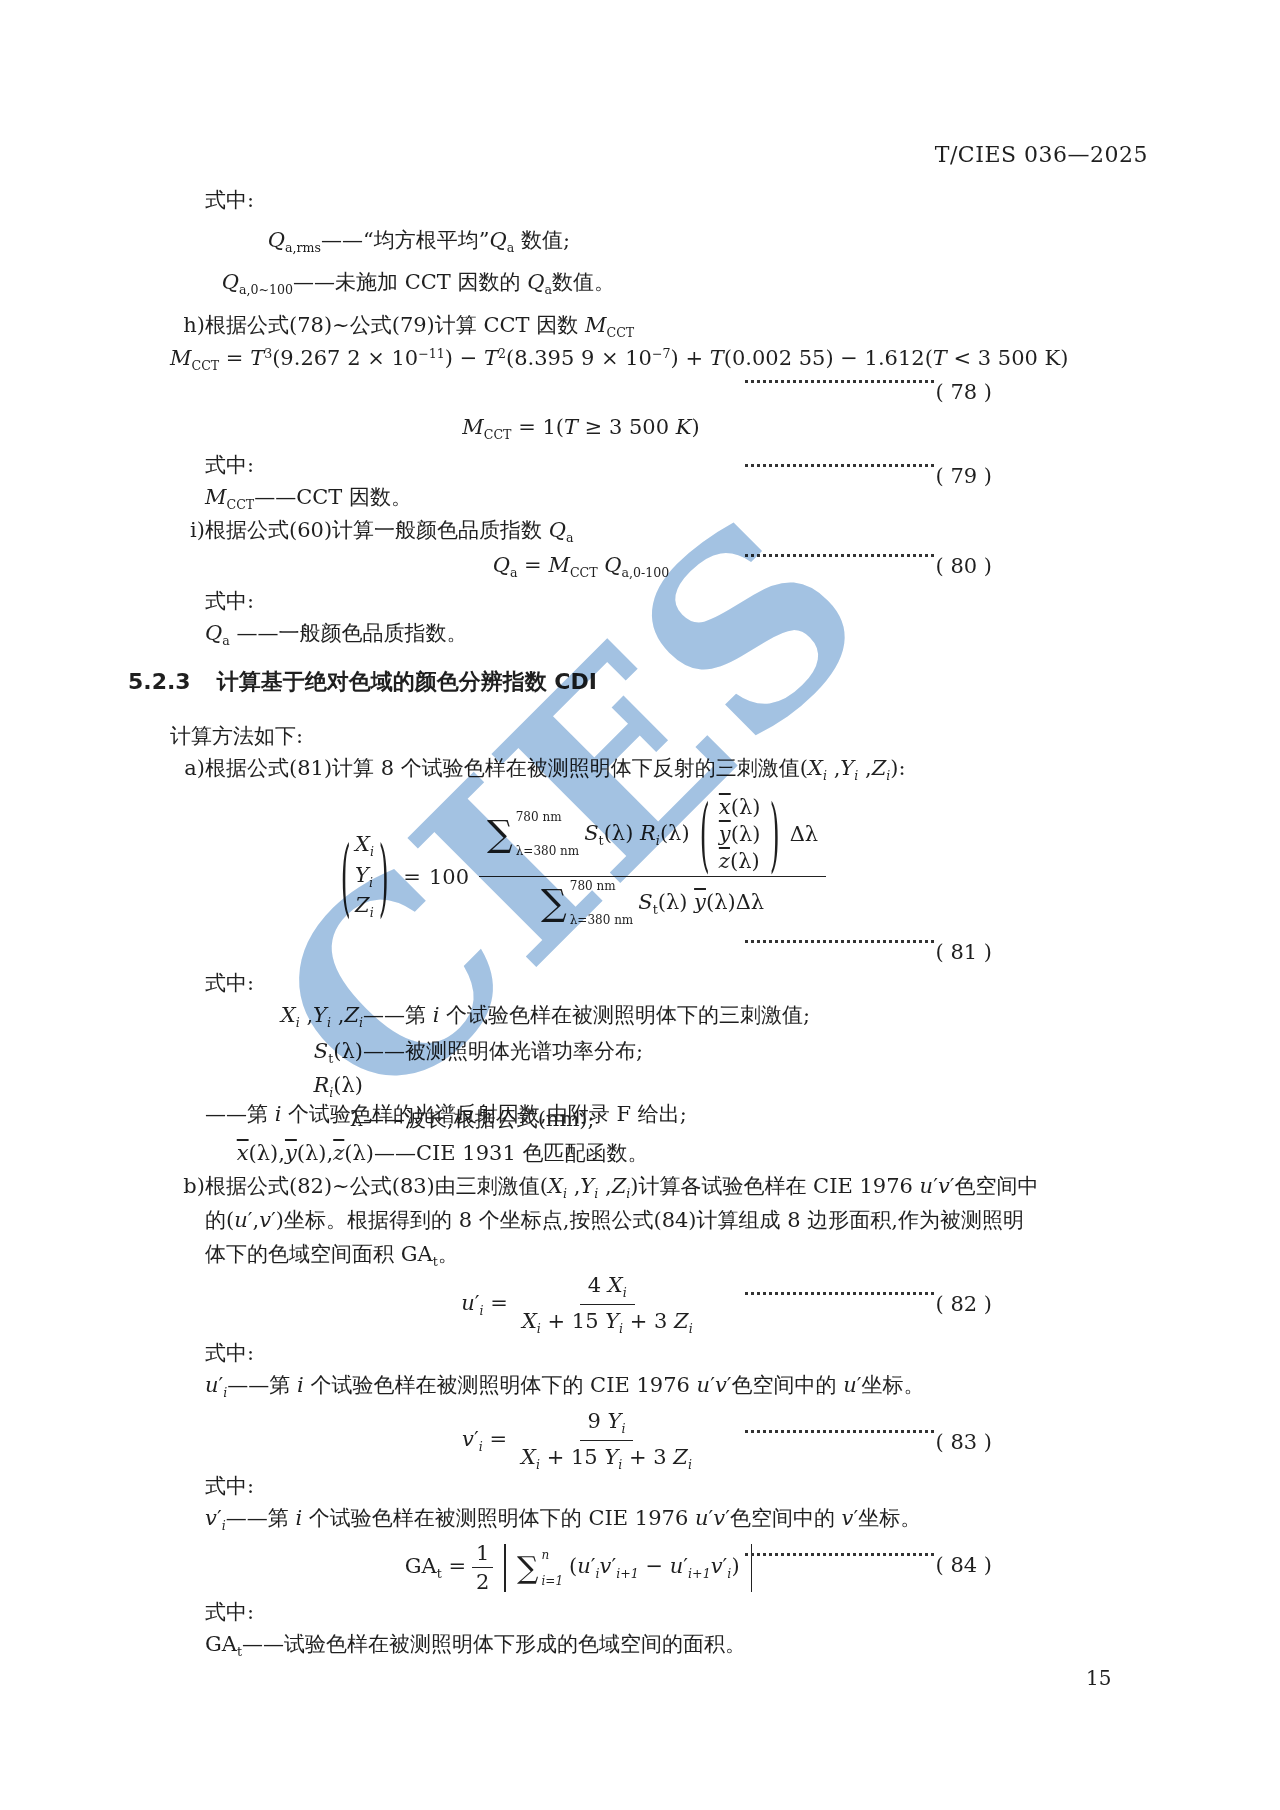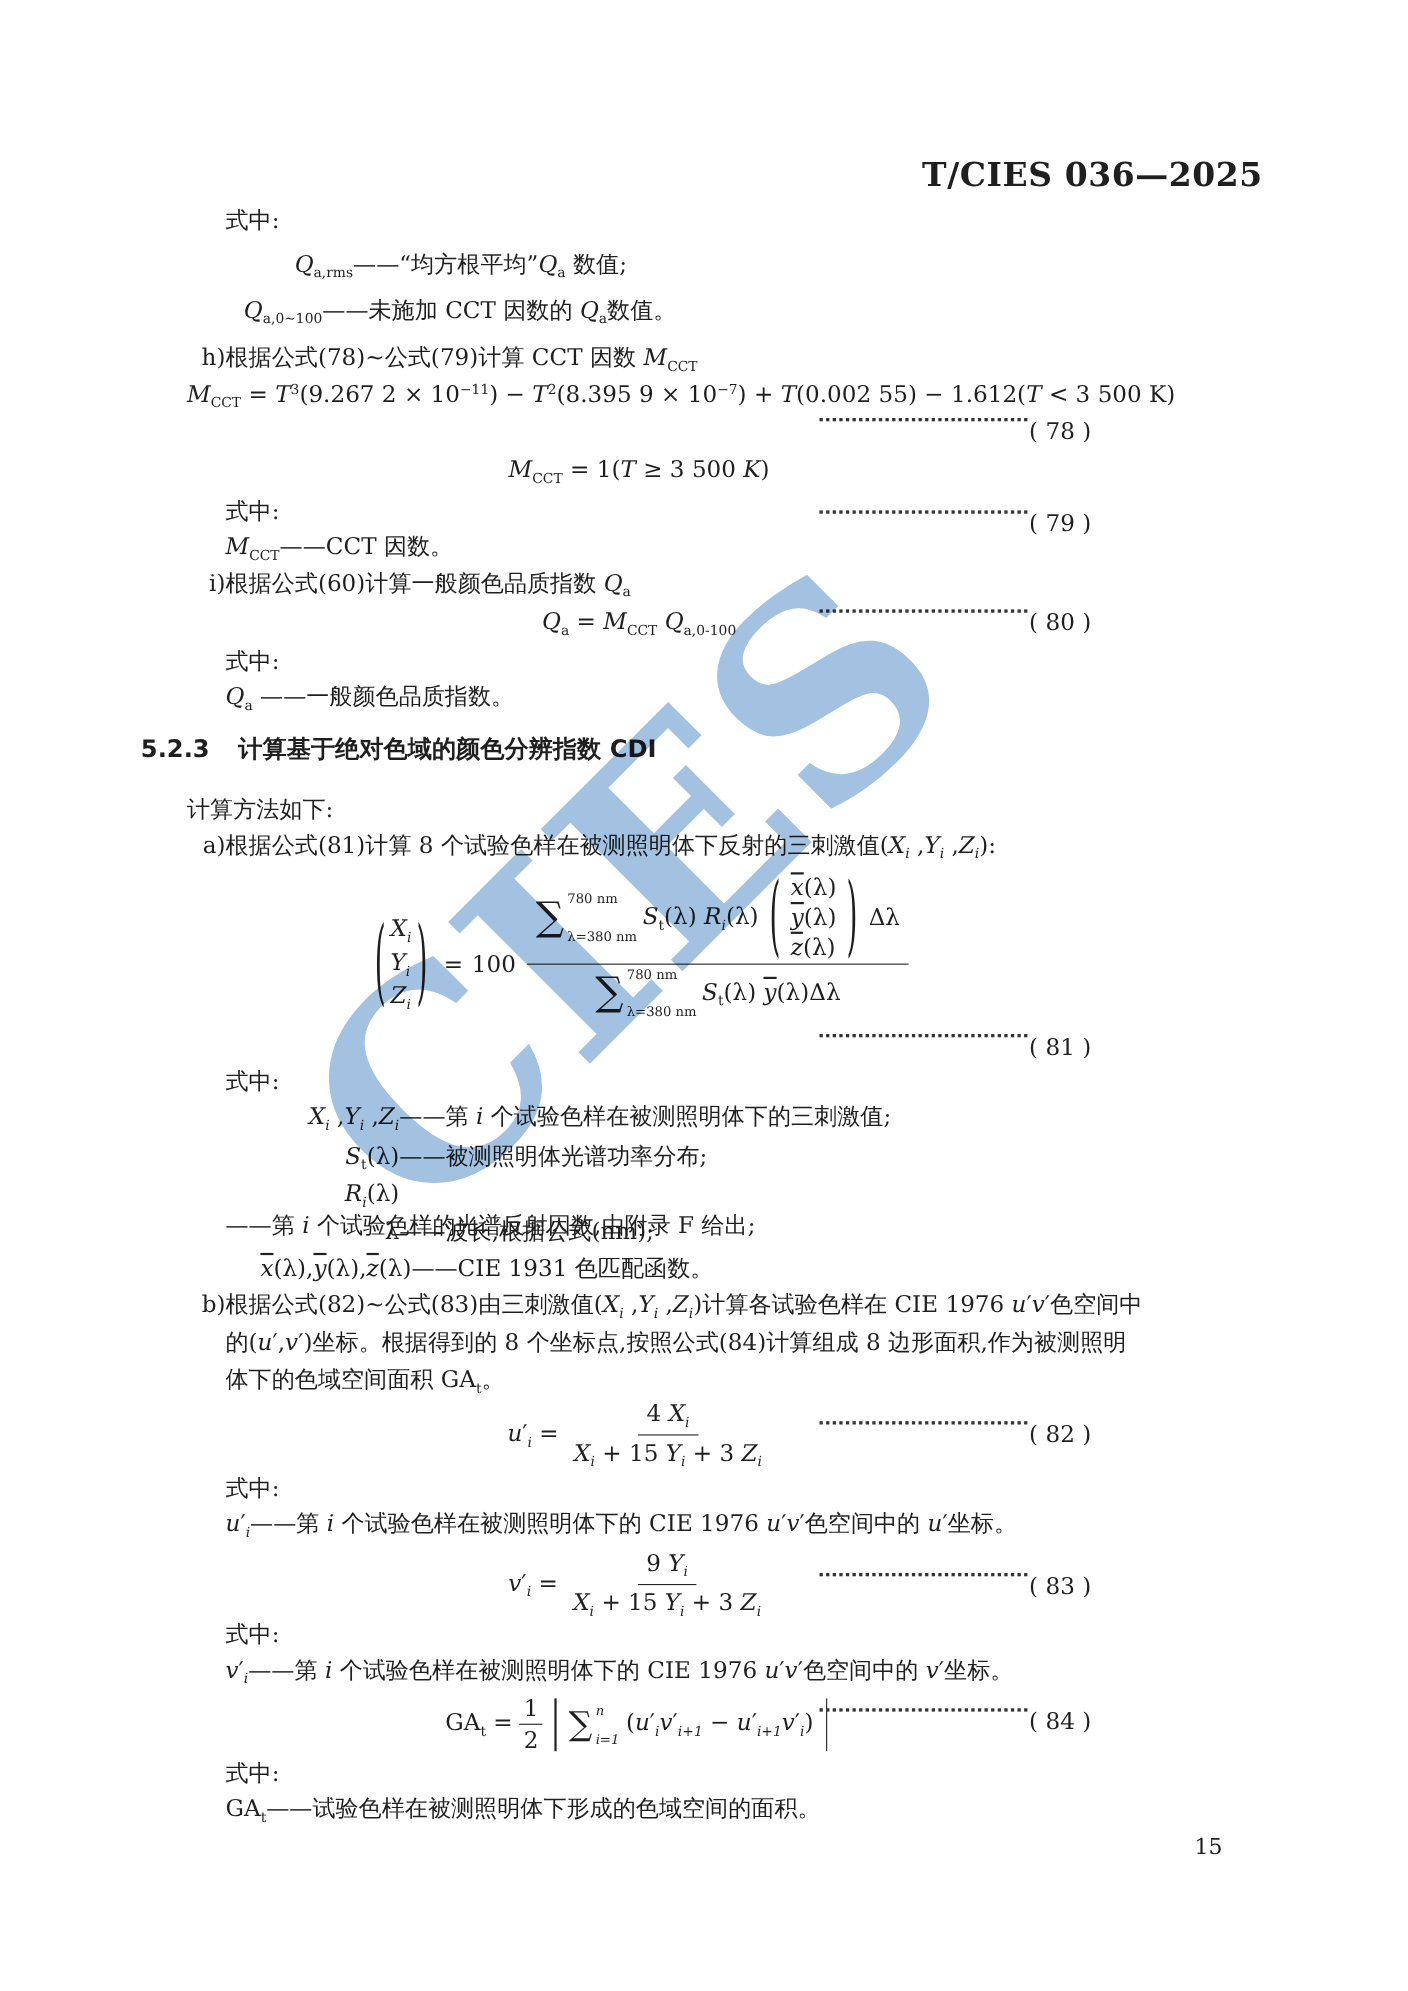--- a/index.html
+++ b/index.html
@@ -2,21 +2,21 @@
 <html><head>
 <meta charset="utf-8">
 <style>
   html,body{margin:0;padding:0;background:#888;}
   #page{
     position:relative;width:1280px;height:1810px;background:#ffffff;
     font-family:"DejaVu Serif","Liberation Serif",serif;
     color:#1f1f1f;font-size:21px;overflow:hidden;margin:0 auto;
   }
   .abs{position:absolute;line-height:1.25;white-space:nowrap;text-align:right;}
-  .hdr{font-weight:bold;font-size:30px;letter-spacing:0.5px;padding-left:18px;}
+  .hdr{font-weight:normal;font-size:22px;letter-spacing:0.5px;padding-left:18px;}
   .heading{font-family:"DejaVu Sans","Liberation Sans",sans-serif;font-weight:bold;font-size:22px;}
   .heading .sp{display:inline-block;width:26px;}
   .item{display:flex;}
   .ilabel{display:inline-block;width:35px;flex:0 0 35px;}
   .termrow{display:flex;align-items:baseline;}
   .term1{display:inline-block;min-width:88px;}
   .term2{display:inline-block;min-width:158px;}
   .col{left:170px;width:822px;text-align:center;}
   
   .sg-n{}

